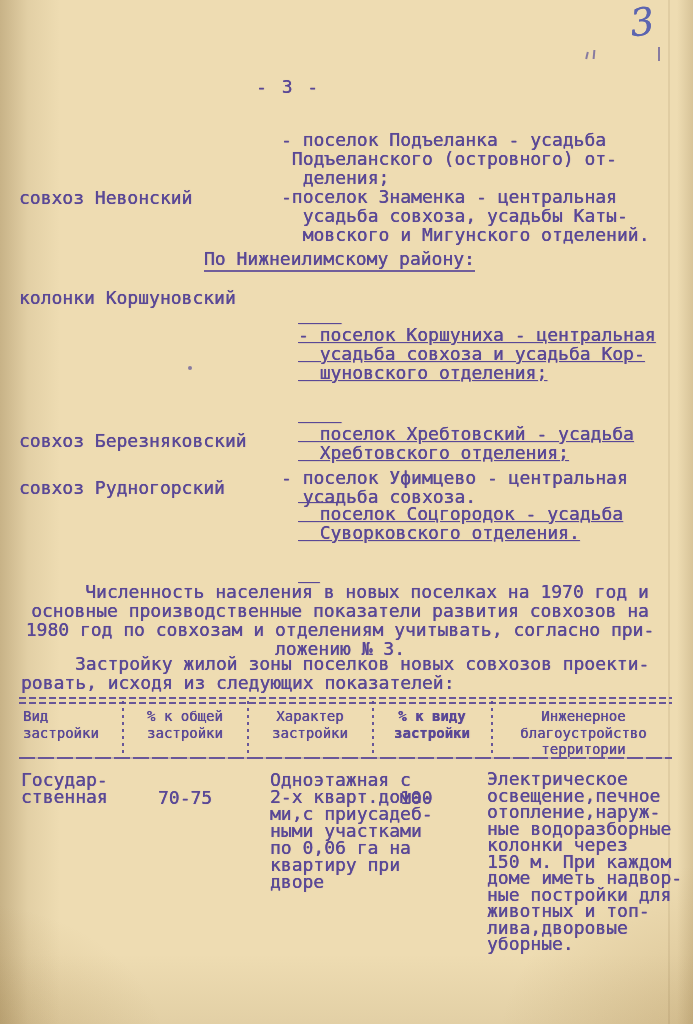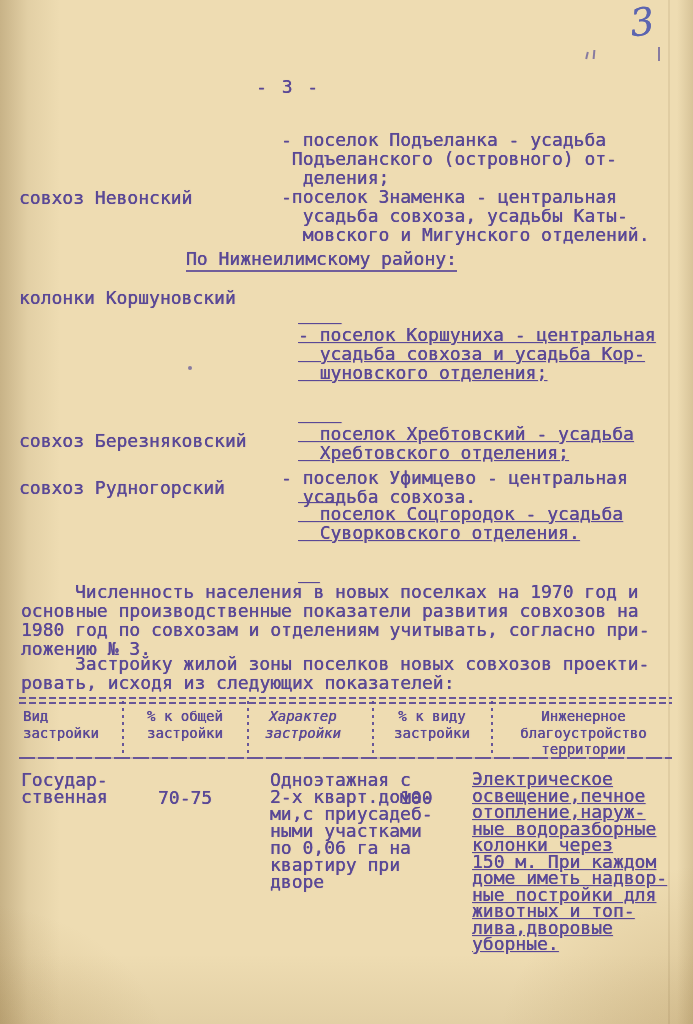--- a/index.html
+++ b/index.html
@@ -68,21 +68,21 @@
 
   <div class="t" style="left:281px;top:130px;width:400px;">- поселок Подъеланка - усадьба
  Подъеланского (островного) от-
   деления;</div>
 
   <div class="t" style="left:19px;top:188px;">совхоз Невонский</div>
   <div class="t" style="left:281px;top:187px;width:400px;">-поселок Знаменка - центральная
   усадьба совхоза, усадьбы Каты-
   мовского и Мигунского отделений.</div>
 
-  <div class="t heading" style="left:186px;top:249px;">По Нижнеилимскому району:</div>
+  <div class="t heading" style="left:204px;top:249px;">По Нижнеилимскому району:</div>
 
   <div class="t" style="left:19px;top:288px;">колонки Коршуновский</div>
   <div class="t items" style="left:298px;top:287px;width:400px;text-decoration:underline;">
     <div class="item">- поселок Коршуниха - центральная
   усадьба совхоза и усадьба Кор-
   шуновского отделения;</div>
     <div class="item">  поселок Хребтовский - усадьба
   Хребтовского отделения;</div>
     <div class="item">  поселок Соцгородок - усадьба
   Суворковского отделения.</div>
@@ -91,59 +91,59 @@
   <div class="t" style="left:19px;top:431px;">совхоз Березняковский</div>
   <div class="t items" style="left:281px;top:430px;width:400px;">
     <div class="item">- поселок Уфимцево - центральная
   усадьба совхоза.</div>
   </div>
 
   <div class="t" style="left:19px;top:478px;">совхоз Рудногорский</div>
   <div class="t items" style="left:281px;top:477px;width:400px;">
   </div>
 
-  <div class="t" style="left:21px;top:582px;width:652px;text-indent:54px;">Численность населения в новых поселках на 1970 год и
+  <div class="t" style="left:14px;top:582px;width:652px;text-indent:54px;text-align:center;">Численность населения в новых поселках на 1970 год и
 основные производственные показатели развития совхозов на
 1980 год по совхозам и отделениям учитывать, согласно при-
 ложению № 3.</div>
   <div class="t" style="left:21px;top:654px;width:652px;text-indent:54px;">Застройку жилой зоны поселков новых совхозов проекти-
 ровать, исходя из следующих показателей:</div>
 
   <div>
     <div class="tline-top"></div>
     <div class="tline-mid"></div>
     <div class="vsep" style="left:122px;"></div>
     <div class="vsep" style="left:247px;"></div>
     <div class="vsep" style="left:372px;"></div>
     <div class="vsep" style="left:491px;"></div>
 
     <div class="t th" style="left:23px;top:708px;text-align:left;">Вид
 застройки</div>
     <div class="t th" style="left:126px;top:708px;width:118px;">% к общей
 застройки</div>
-    <div class="t th" style="left:244px;top:708px;width:118px;font-style:italic;">Характер
+    <div class="t th" style="left:251px;top:708px;width:118px;">Характер
 застройки</div>
-    <div class="t th" style="left:376px;top:708px;width:112px;">% к виду
+    <div class="t th" style="left:376px;top:708px;width:112px;font-weight:bold;">% к виду
 застройки</div>
     <div class="t th" style="left:495px;top:708px;width:177px;">Инженерное
 благоустройство
 территории</div>
 
     <div class="t td" style="left:21px;top:771px;">Государ-
 ственная</div>
     <div class="t td" style="left:158px;top:789px;">70-75</div>
     <div class="t td" style="left:243px;top:771px;margin-left:27px;">Одноэтажная с
 2-х кварт.дома-
 ми,с приусадеб-
 ными участками
 по 0,06 га на
 квартиру при
 дворе</div>
     <div class="t td" style="left:400px;top:789px;">100</div>
-    <div class="t td" style="left:472px;top:771px;line-height:16.5px;text-decoration:underline;">Электрическое
+    <div class="t td" style="left:487px;top:771px;line-height:16.5px;">Электрическое
 освещение,печное
 отопление,наруж-
 ные водоразборные
 колонки через
 150 м. При каждом
 доме иметь надвор-
 ные постройки для
 животных и топ-
 лива,дворовые
 уборные.</div>

